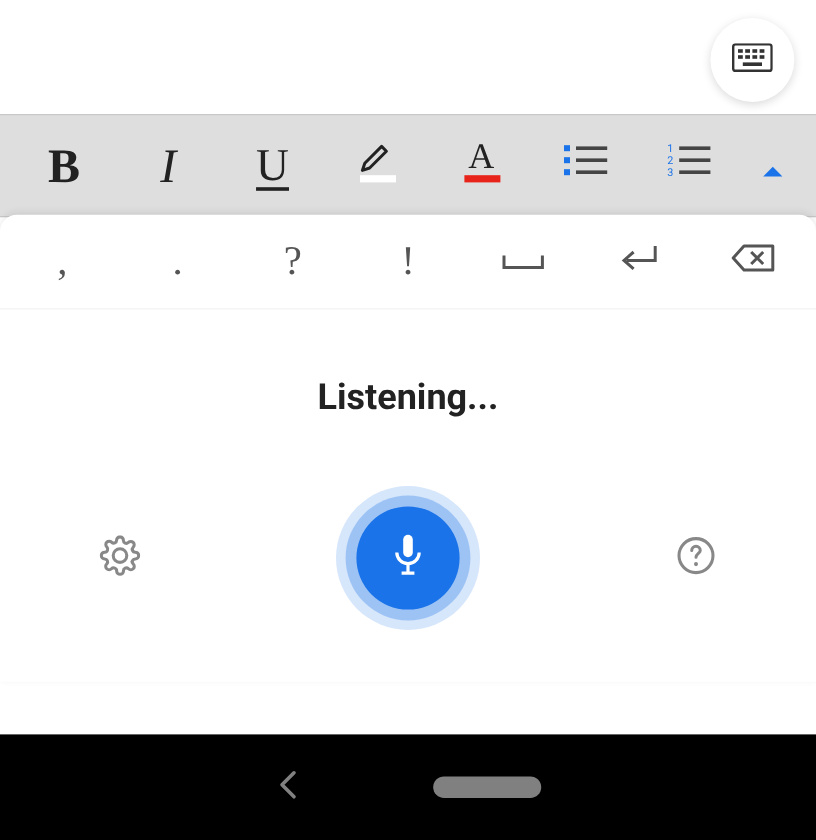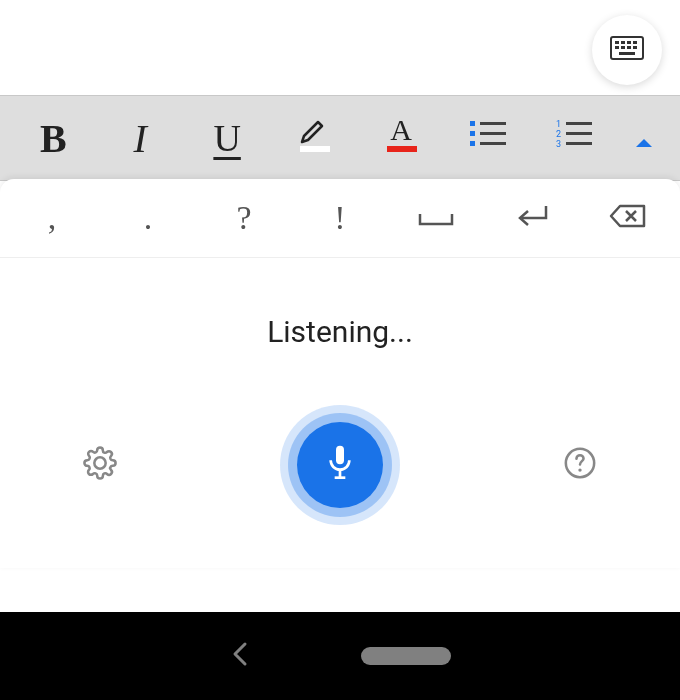--- a/index.html
+++ b/index.html
@@ -94,21 +94,21 @@
     background: #fff;
     display: flex;
     flex-direction: column;
     align-items: center;
     justify-content: flex-start;
     padding-top: 56px;
   }
   .status-text {
     font-size: 30px;
     color: #222;
-    font-weight: 400;
+    font-weight: 700;
     margin-bottom: 56px;
   }
   .controls-row {
     display: flex;
     align-items: center;
     justify-content: space-between;
     width: 100%;
     padding: 0 80px;
   }
   .mic-wrap {

